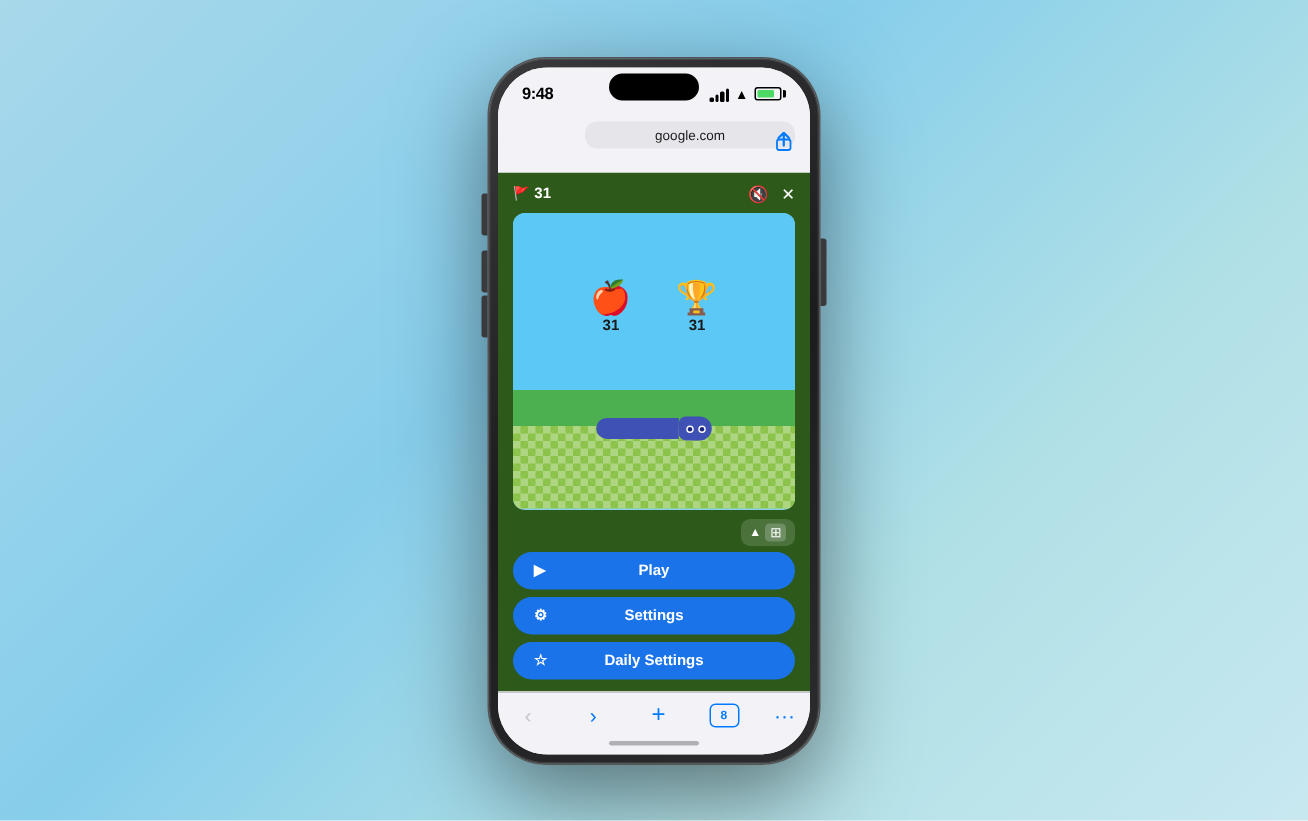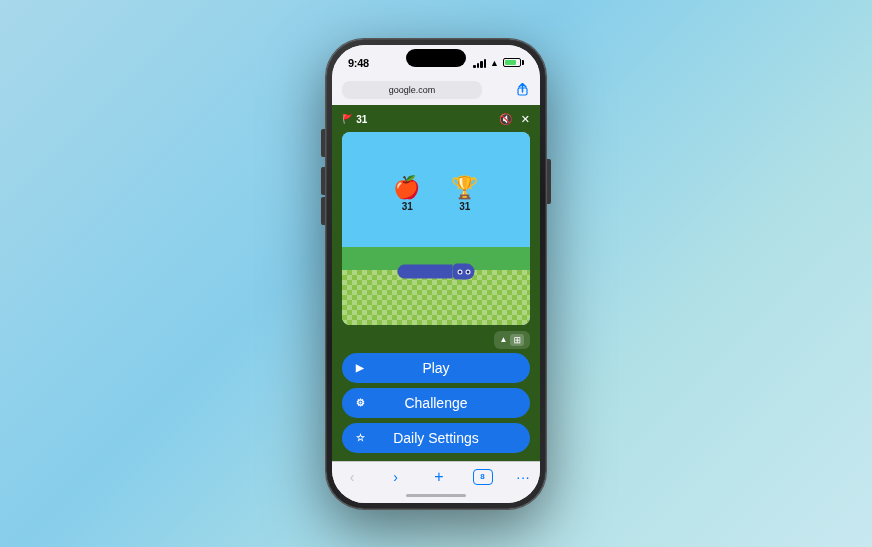--- a/index.html
+++ b/index.html
@@ -132,24 +132,24 @@
       width: 60px;
       height: 18px;
       background: #000;
       border-radius: 10px;
       z-index: 10;
     }
 
     
     .browser-bar {
       background: #f2f2f7;
-      padding: 4px 10px 6px;
-      display: flex;
-      align-items: center;
-      justify-content: flex-start;
+      padding: 4px 10px 16px;
+      display: flex;
+      align-items: center;
+      justify-content: flex-end;
       flex-shrink: 0;
       position: relative;
     }
 
     .url-bar {
       background: #e5e5ea;
       border-radius: 8px;
       padding: 4px 10px;
       width: 140px;
       display: flex;
@@ -320,22 +320,22 @@
       position: relative;
     }
 
     .menu-btn-icon {
       font-size: 10px;
       position: absolute;
       left: 14px;
     }
 
     .menu-btn-label {
-      font-size: 14px;
-      font-weight: 400;
+      font-size: 10px;
+      font-weight: 700;
     }
 
     
     .browser-bottom {
       background: #f2f2f7;
       border-top: 0.5px solid #c6c6c8;
       padding: 6px 10px 4px;
       display: flex;
       align-items: center;
       justify-content: space-between;
@@ -517,21 +517,21 @@
         </div>
       </div>
 
       <div class="menu-buttons">
         <button class="menu-btn">
           <span class="menu-btn-icon">▶</span>
           <span class="menu-btn-label">Play</span>
         </button>
         <button class="menu-btn">
           <span class="menu-btn-icon">⚙</span>
-          <span class="menu-btn-label">Challenge</span>
+          <span class="menu-btn-label">Settings</span>
         </button>
         <button class="menu-btn">
           <span class="menu-btn-icon">☆</span>
           <span class="menu-btn-label">Daily Settings</span>
         </button>
       </div>
 
     </div>
 
     <div class="browser-bottom">

